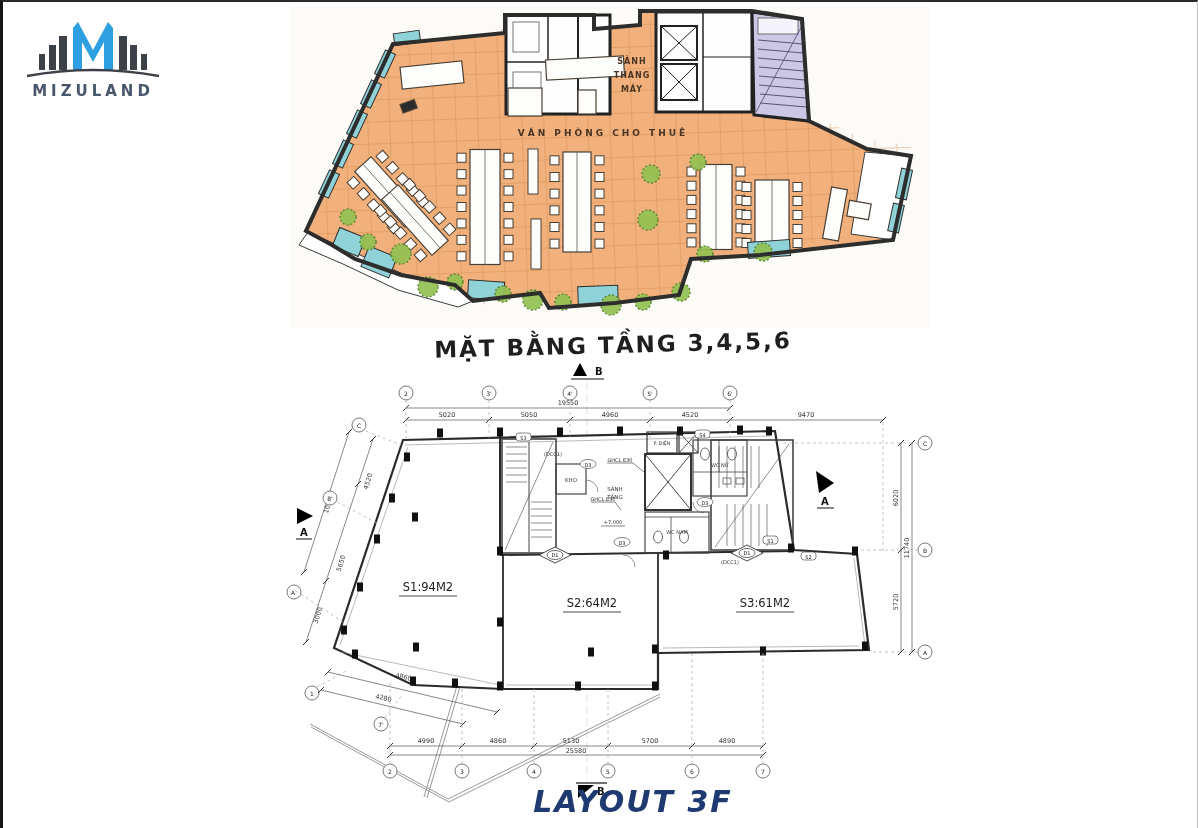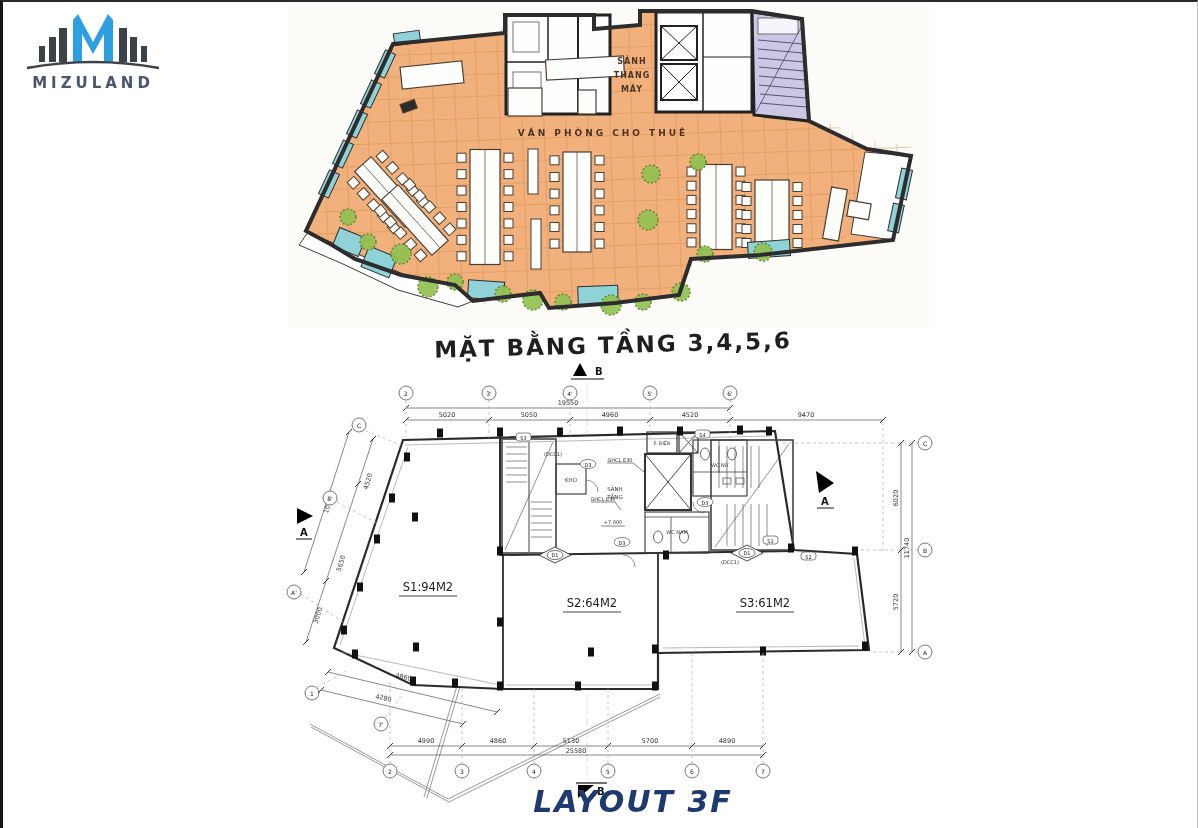--- a/index.html
+++ b/index.html
@@ -2,21 +2,21 @@
 <html><head>
 <meta charset="utf-8">
 <style>
   html,body{margin:0;padding:0;background:#e8e8e8;}
   .page{
     position:relative;width:1198px;height:828px;background:#ffffff;
     font-family:"DejaVu Sans",sans-serif;overflow:hidden;
     border-left:3px solid #161616;border-top:2px solid #2b2b2b;border-right:1px solid #c2c2c2;
     box-sizing:border-box;
   }
-  .logo{position:absolute;left:22px;top:4px;width:136px;text-align:center;}
+  .logo{position:absolute;left:22px;top:12px;width:136px;text-align:center;}
   .logo-brand{
     margin-top:-2px;font-size:15px;font-weight:700;letter-spacing:4px;color:#48576b;
   }
   .caption{
     position:absolute;left:400px;top:330px;width:420px;text-align:center;
     font-size:23px;font-weight:700;letter-spacing:2px;color:#1f1f1f;
     transform:rotate(-1.5deg);
   }
   .footer-title{
     position:absolute;left:430px;top:782px;width:400px;text-align:center;

